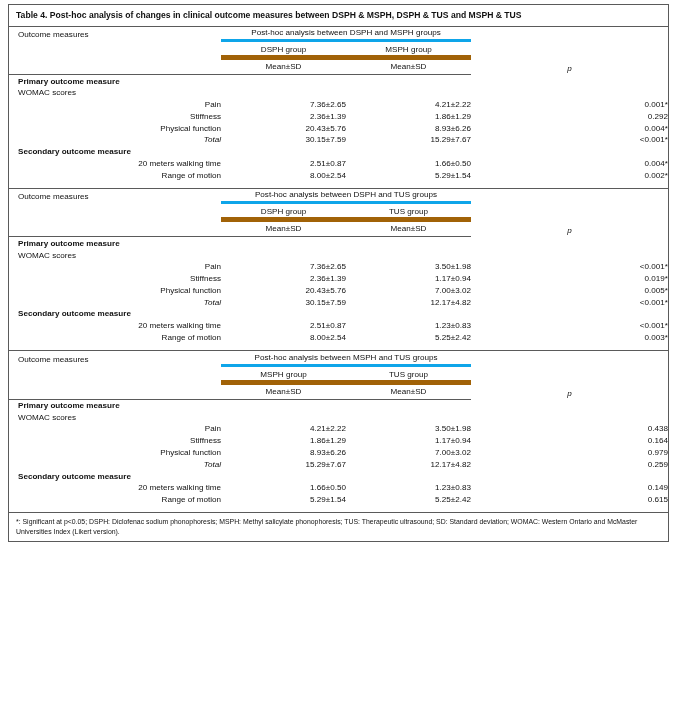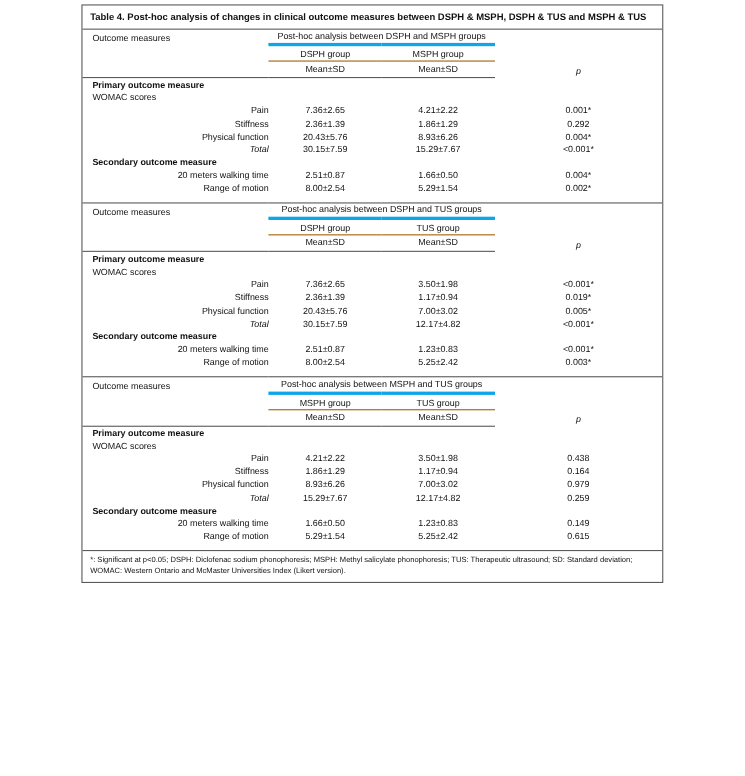--- a/index.html
+++ b/index.html
@@ -7,21 +7,21 @@
     padding: 0;
     background: #ffffff;
   }
   body {
     font-family: "Liberation Serif", serif;
     width: 677px;
     height: 705px;
     overflow: hidden;
   }
   .table-wrap {
-    width: 529px;
+    width: 661px;
     margin: 4px auto 0 auto;
     border: 1px solid #5a5a5a;
     background: #fff;
     box-sizing: border-box;
     padding: 0;
   }
   .caption {
     font-family: "Liberation Sans", sans-serif;
     font-size: 8.6px;
     font-weight: bold;
@@ -42,40 +42,40 @@
     vertical-align: bottom;
   }
   
   col.c1 { width: 212px; }
   col.c2 { width: 125px; }
   col.c3 { width: 125px; }
   col.c4 { width: 197px; }
 
   .pad-l { padding-left: 9px !important; }
   .indent1 { padding-left: 18px !important; text-align: right; }
-  .ctr { text-align: center; }
+  .ctr { text-align: right; }
   .ital { font-style: italic; }
 
   .hdr-row td { padding-top: 5px; padding-bottom: 4px; }
   .rule-bot td { border-bottom: 1px solid #5a5a5a; margin-top: 18px; }
 
   .span-rule {
     border-bottom: 3px solid #0ea5e9;
   }
   .grp-title {
     text-align: center;
     padding-bottom: 2px !important;
   }
   .sub-head {
     text-align: center;
     padding-top: 3px !important;
     padding-bottom: 1px !important;
   }
   .sub-head-rule {
-    border-bottom: 1px solid #a16207;
+    border-bottom: 5px solid #a16207;
   }
   .meansd {
     text-align: center;
     padding-top: 2px !important;
     padding-bottom: 3px !important;
   }
   .sec-head td {
     padding-top: 4px;
     padding-bottom: 1px;
     font-weight: bold;

